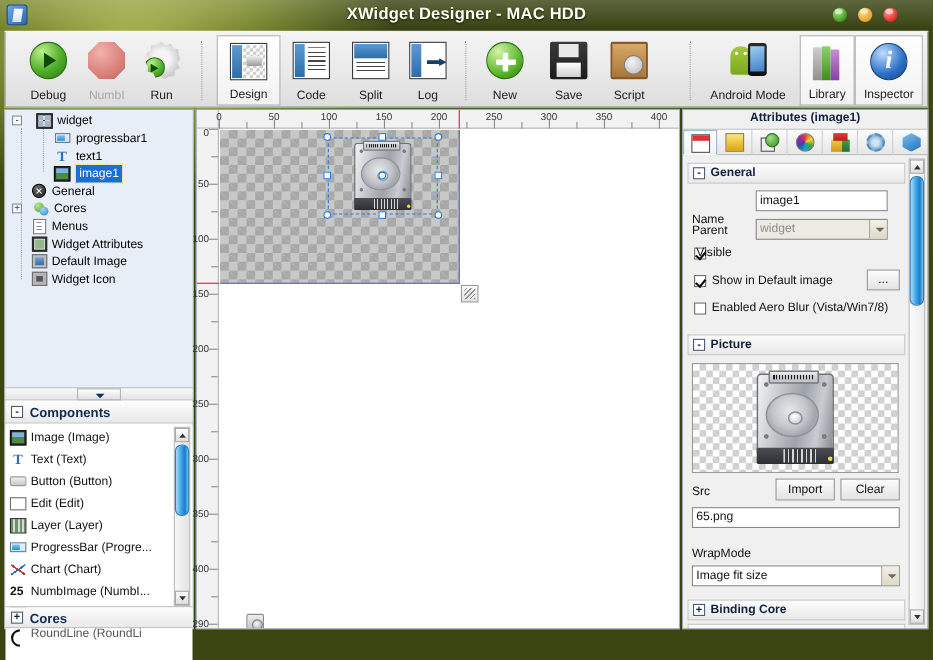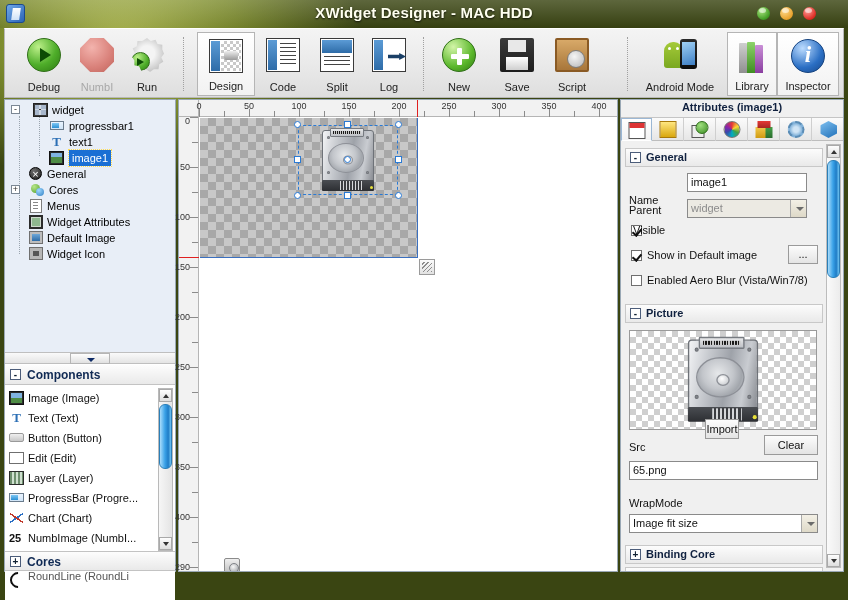--- a/index.html
+++ b/index.html
@@ -862,21 +862,21 @@
           <div class="hdd-bottom"></div>
           <div class="hdd-led"></div>
           <div class="hdd-screw" style="left:9px; top:9px;"></div>
           <div class="hdd-screw" style="right:9px; top:9px;"></div>
           <div class="hdd-screw" style="left:9px; top:44px;"></div>
           <div class="hdd-screw" style="right:9px; top:44px;"></div>
         </div>
       </div>
 
       <div class="afield-lbl" style="left:8px; top:299px;">Src</div>
-      <div class="abtn" style="left:84px; top:277px; width:34px; height:20px; line-height:18px;">Import</div>
+      <div class="abtn" style="left:84px; top:293px; width:54px; height:20px; line-height:18px;">Import</div>
       <div class="abtn" style="left:143px; top:293px; width:54px; height:20px; line-height:18px;">Clear</div>
       <div class="ainput" style="left:8px; top:319px; width:189px;">65.png</div>
 
       <div class="afield-lbl" style="left:8px; top:355px;">WrapMode</div>
       <div class="acombo" style="left:8px; top:372px; width:189px;">
         <span>Image fit size</span>
         <div class="arrow"></div>
       </div>
 
       <div class="agroup-hdr" style="top:403px;">

